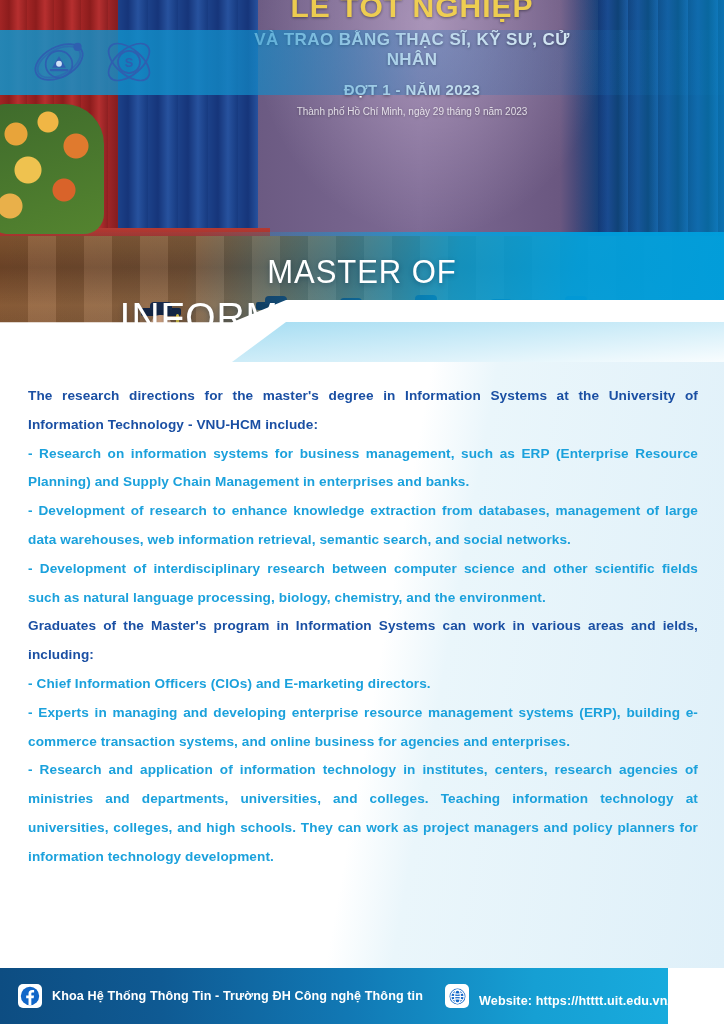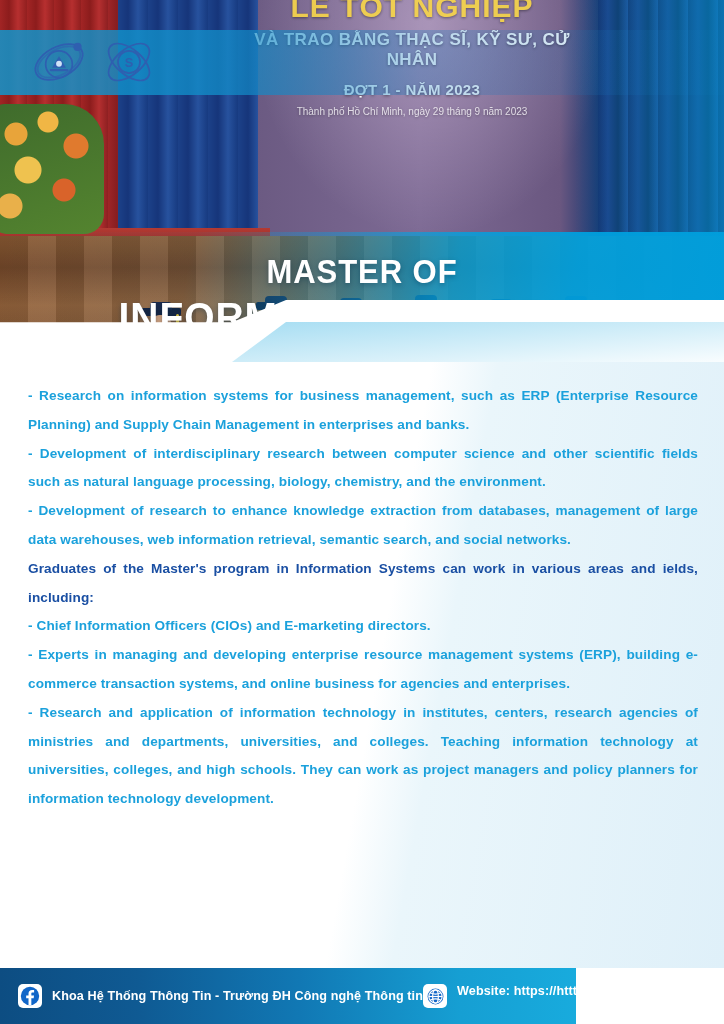--- a/index.html
+++ b/index.html
@@ -148,21 +148,21 @@
   .hero-tint-right {
     position: absolute; right: 0; top: 0; width: 150px; height: 362px;
     background: linear-gradient(90deg, rgba(0,160,220,0), rgba(0,160,220,.55));
   }
 
   
   .hero-title {
     position: absolute; left: 0; top: 252px; width: 724px;
     text-align: center; color: #ffffff;
     font-family: "Liberation Sans", sans-serif;
-    font-weight: 700; letter-spacing: 1px;
+    font-weight: 400; letter-spacing: 1px;
     text-shadow: 0 2px 6px rgba(0,40,70,.35);
     z-index: 4;
   }
   .title-1 { font-size: 33px; line-height: 40px; transform: scaleX(.94); }
   .title-2 { font-size: 41px; line-height: 46px; transform: scaleX(.95); margin-top: 2px; }
 
   
   .hero-cut {
     position: absolute; left: 0; bottom: 0; width: 724px; height: 62px;
     background: #ffffff;
@@ -187,26 +187,26 @@
     line-height: 28.8px;
     font-weight: 700;
     text-align: justify;
     letter-spacing: .1px;
   }
   .c-dark { color: #1a4fa3; }
   .c-light { color: #1ba1dc; }
 
   
   .footer {
-    position: absolute; left: 0; bottom: 0; width: 576px; height: 56px;
+    position: absolute; left: 0; bottom: 0; width: 668px; height: 56px;
     background: linear-gradient(90deg, #0d4d82 0%, #0f5a93 24%, #1178b4 52%, #169fd3 80%, #18abdd 100%);
     display: flex; align-items: center;
   }
   .fb-item { display: flex; align-items: center; margin-left: 18px; }
-  .web-item { display: flex; align-items: flex-start; }
+  .web-item { display: flex; align-items: flex-end; margin-left: 22px; }
   .icon-box {
     width: 24px; height: 24px; border-radius: 5px; background: #ffffff;
     display: flex; align-items: center; justify-content: center; flex: 0 0 auto;
   }
   .icon-box svg { display: block; }
   .f-text {
     color: #ffffff; font-size: 12.6px; font-weight: 700; margin-left: 10px;
     white-space: nowrap; letter-spacing: .1px;
   }
 </style>
@@ -355,23 +355,24 @@
     <div class="hero-title">
       <div class="title-1">MASTER OF</div>
       <div class="title-2">INFORMATION SYSTEMS</div>
     </div>
 
     <div class="hero-cut-wedge"></div>
     <div class="hero-cut"></div>
   </div>
 
   <div class="body-wrap">
+    <p class="para c-dark">The research directions for the master's degree in Information Systems at the University of Information Technology - VNU-HCM include:</p>
     <p class="para c-light">- Research on information systems for business management, such as ERP (Enterprise Resource Planning) and Supply Chain Management in enterprises and banks.</p>
+    <p class="para c-light">- Development of research to enhance knowledge extraction from databases, management of large data warehouses, web information retrieval, semantic search, and social networks.</p>
     <p class="para c-light">- Development of interdisciplinary research between computer science and other  scientific fields such as natural language processing, biology, chemistry, and the environment.</p>
-    <p class="para c-light">- Development of research to enhance knowledge extraction from databases, management of large data warehouses, web information retrieval, semantic search, and social networks.</p>
     <p class="para c-dark">Graduates of the Master's program in Information Systems can work in various areas and ields, including:</p>
     <p class="para c-light">- Chief Information Officers (CIOs) and E-marketing directors.</p>
     <p class="para c-light">- Experts in managing and developing enterprise resource management systems (ERP), building e-commerce transaction systems, and online business for agencies and enterprises.</p>
     <p class="para c-light">- Research and application of information technology in institutes, centers, research agencies of ministries and departments, universities, and colleges. Teaching information technology at universities, colleges, and high schools. They can work as project managers and policy planners for information technology development.</p>
   </div>
 
   <div class="footer">
     <div class="fb-item">
       <span class="icon-box">
         <svg width="20" height="20" viewBox="0 0 24 24">

